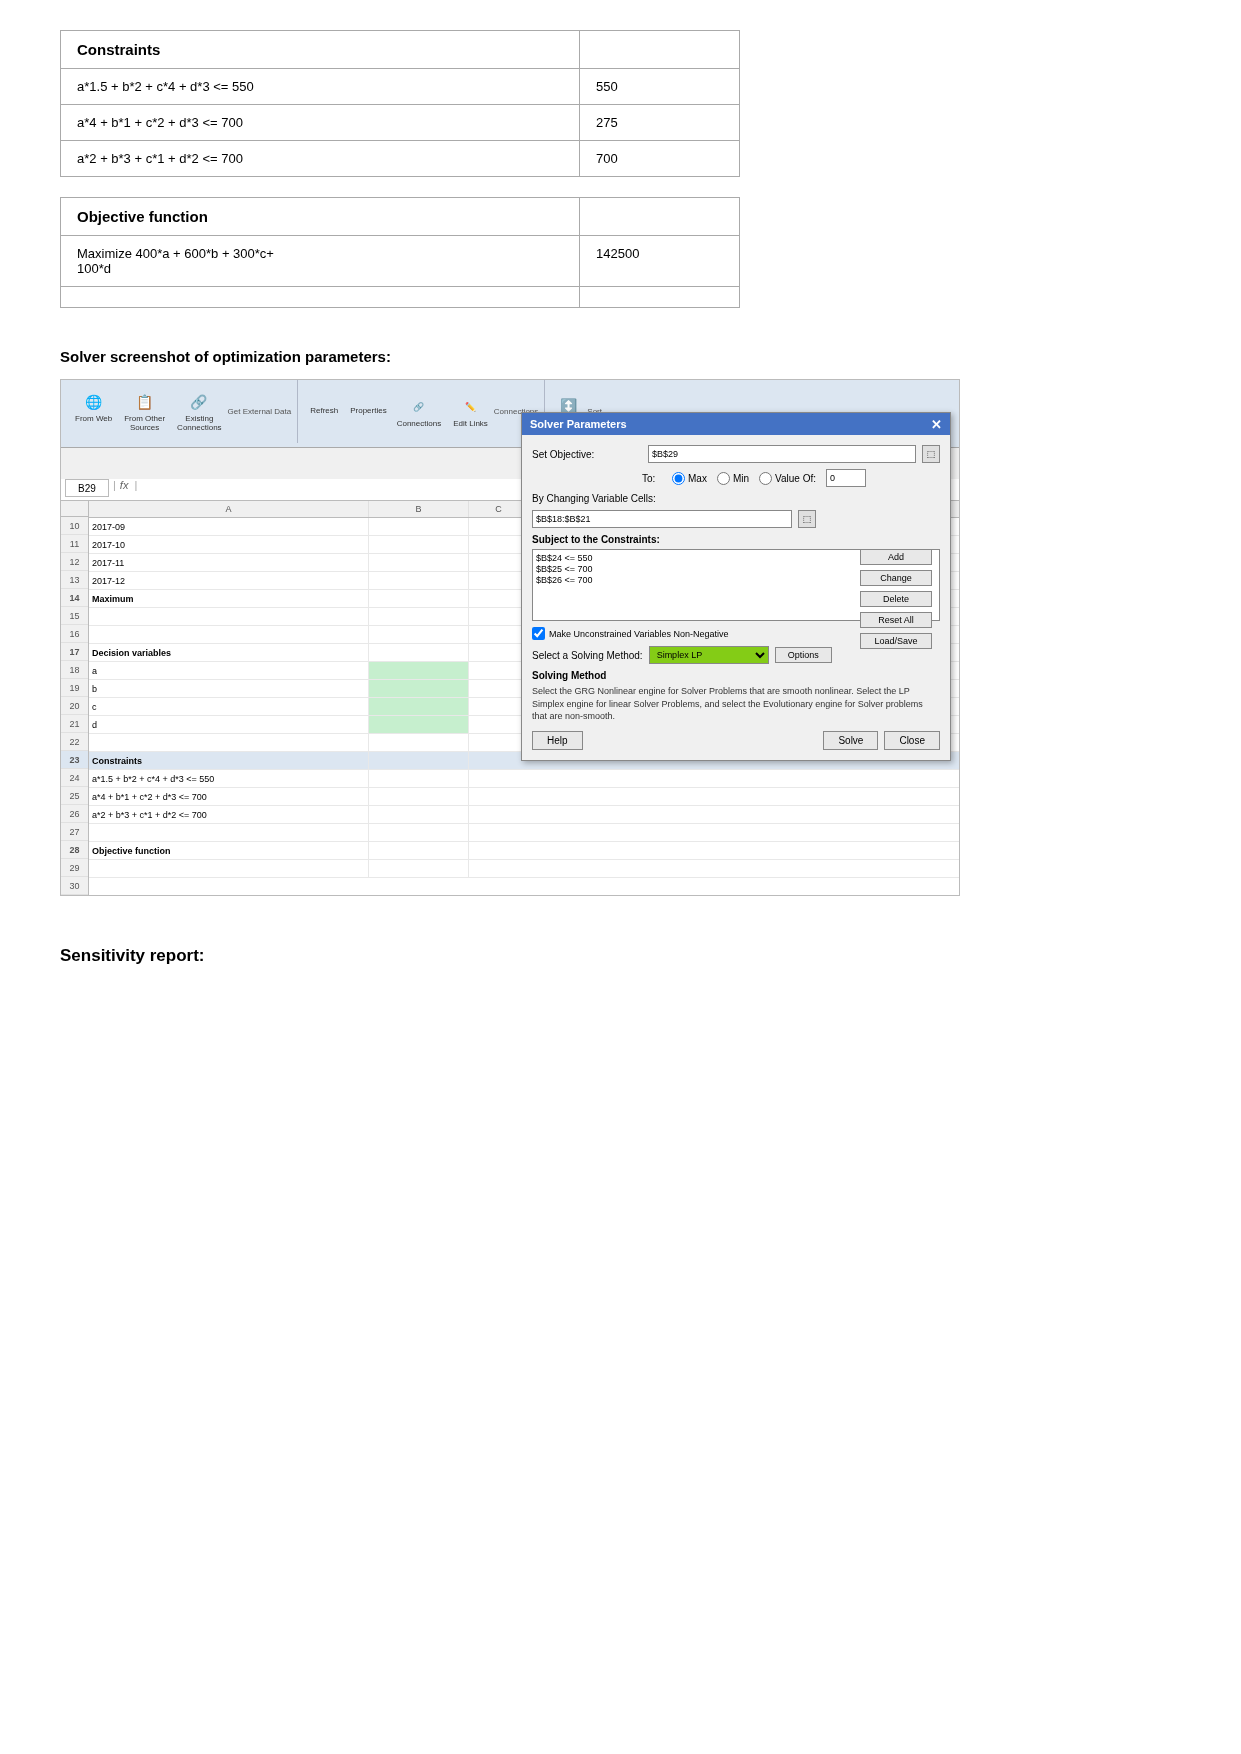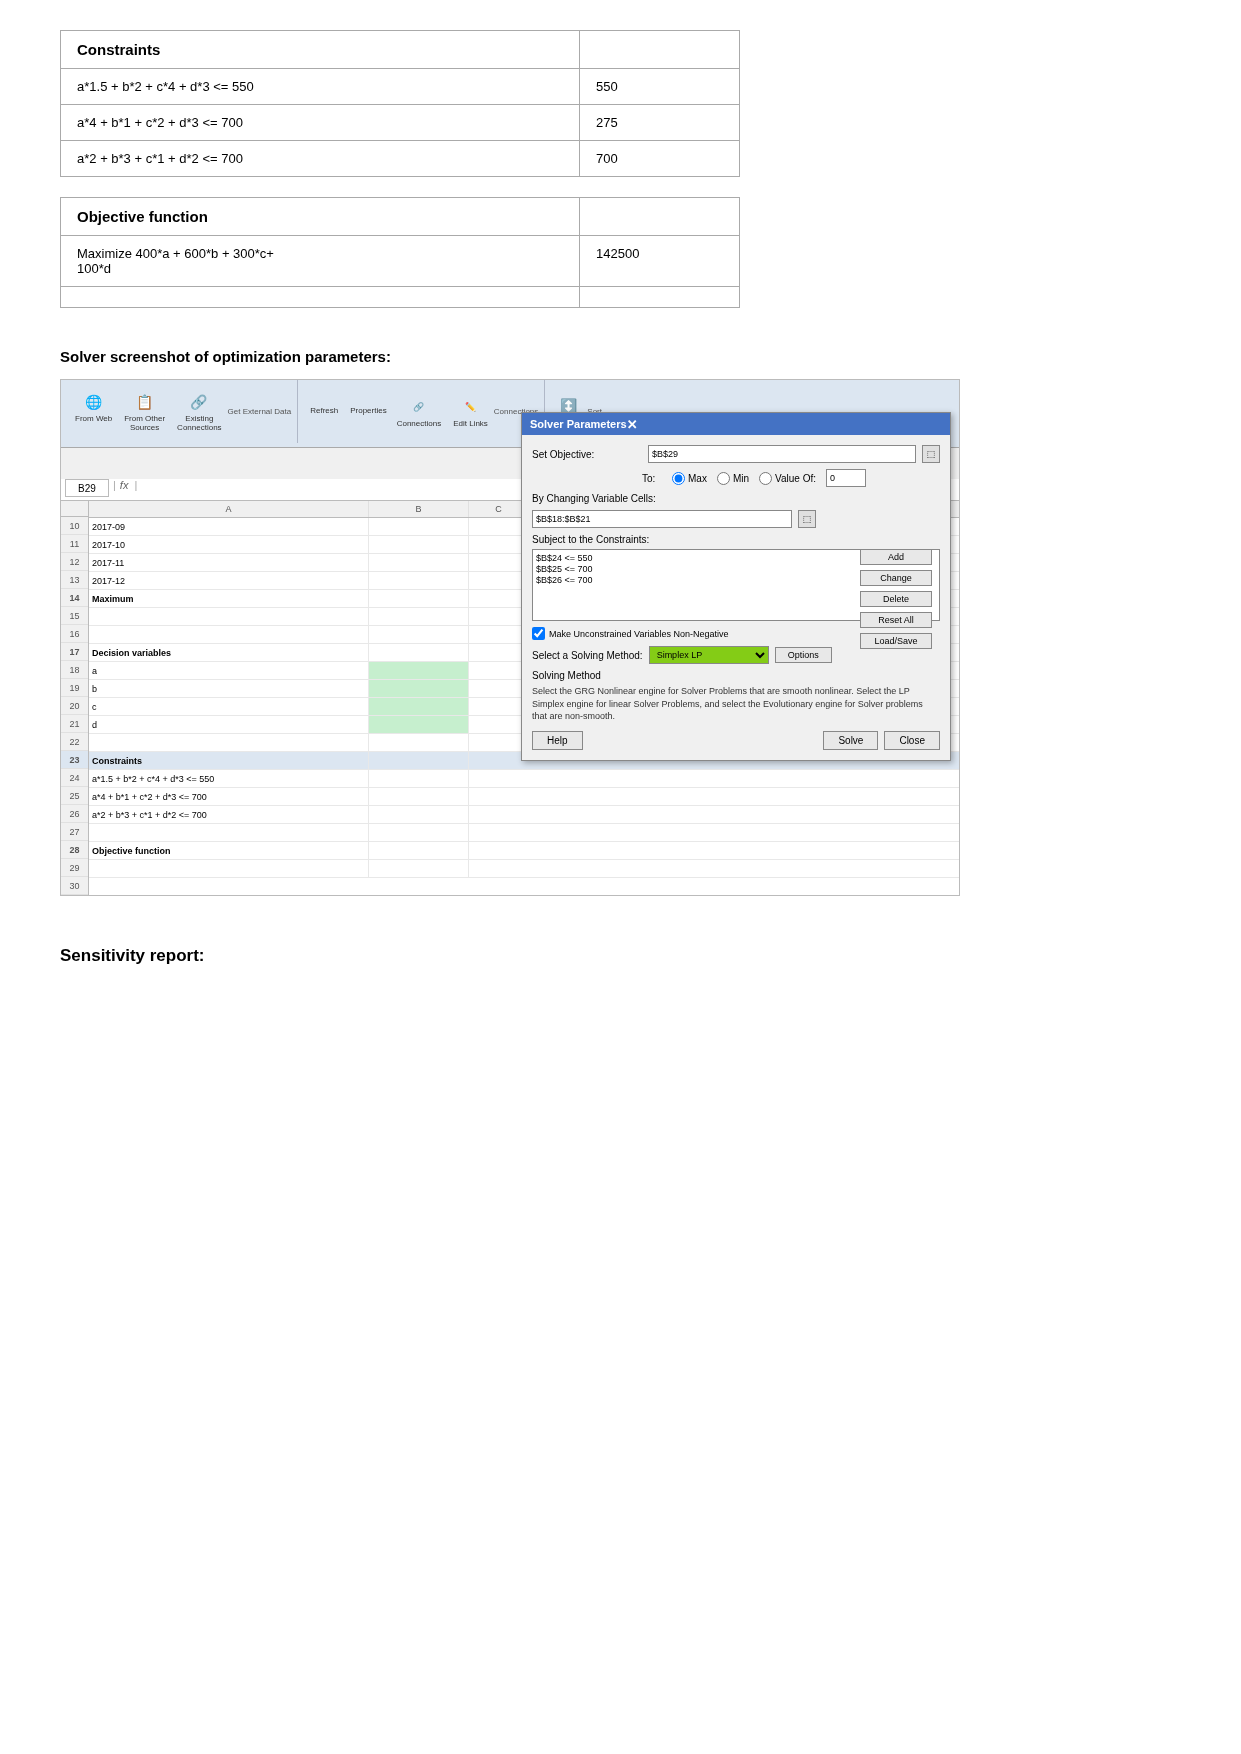--- a/index.html
+++ b/index.html
@@ -191,20 +191,21 @@
       border: 1px solid #888;
       box-shadow: 2px 2px 6px rgba(0,0,0,0.3);
       font-size: 10px;
     }
     .dialog-title-bar {
       background: #4472c4;
       color: #fff;
       height: 22px;
       display: flex;
       align-items: center;
+      justify-content: space-between;
       padding: 0 8px;
       font-size: 11px;
       font-weight: bold;
     }
     .dialog-close {
       font-size: 13px;
       cursor: pointer;
     }
     .dialog-body {
       padding: 10px;
@@ -239,21 +240,21 @@
       display: flex;
       align-items: center;
       gap: 10px;
       font-size: 10px;
       margin-left: 110px;
       margin-bottom: 6px;
     }
     .radio-item { display: flex; align-items: center; gap: 3px; }
     .section-lbl {
       font-size: 10px;
-      font-weight: normal;
+      font-weight: bold;
       margin-bottom: 4px;
     }
     .constraint-box {
       border: 1px solid #888;
       background: #fff;
       height: 72px;
       padding: 3px;
       font-size: 9px;
       margin-bottom: 6px;
     }

